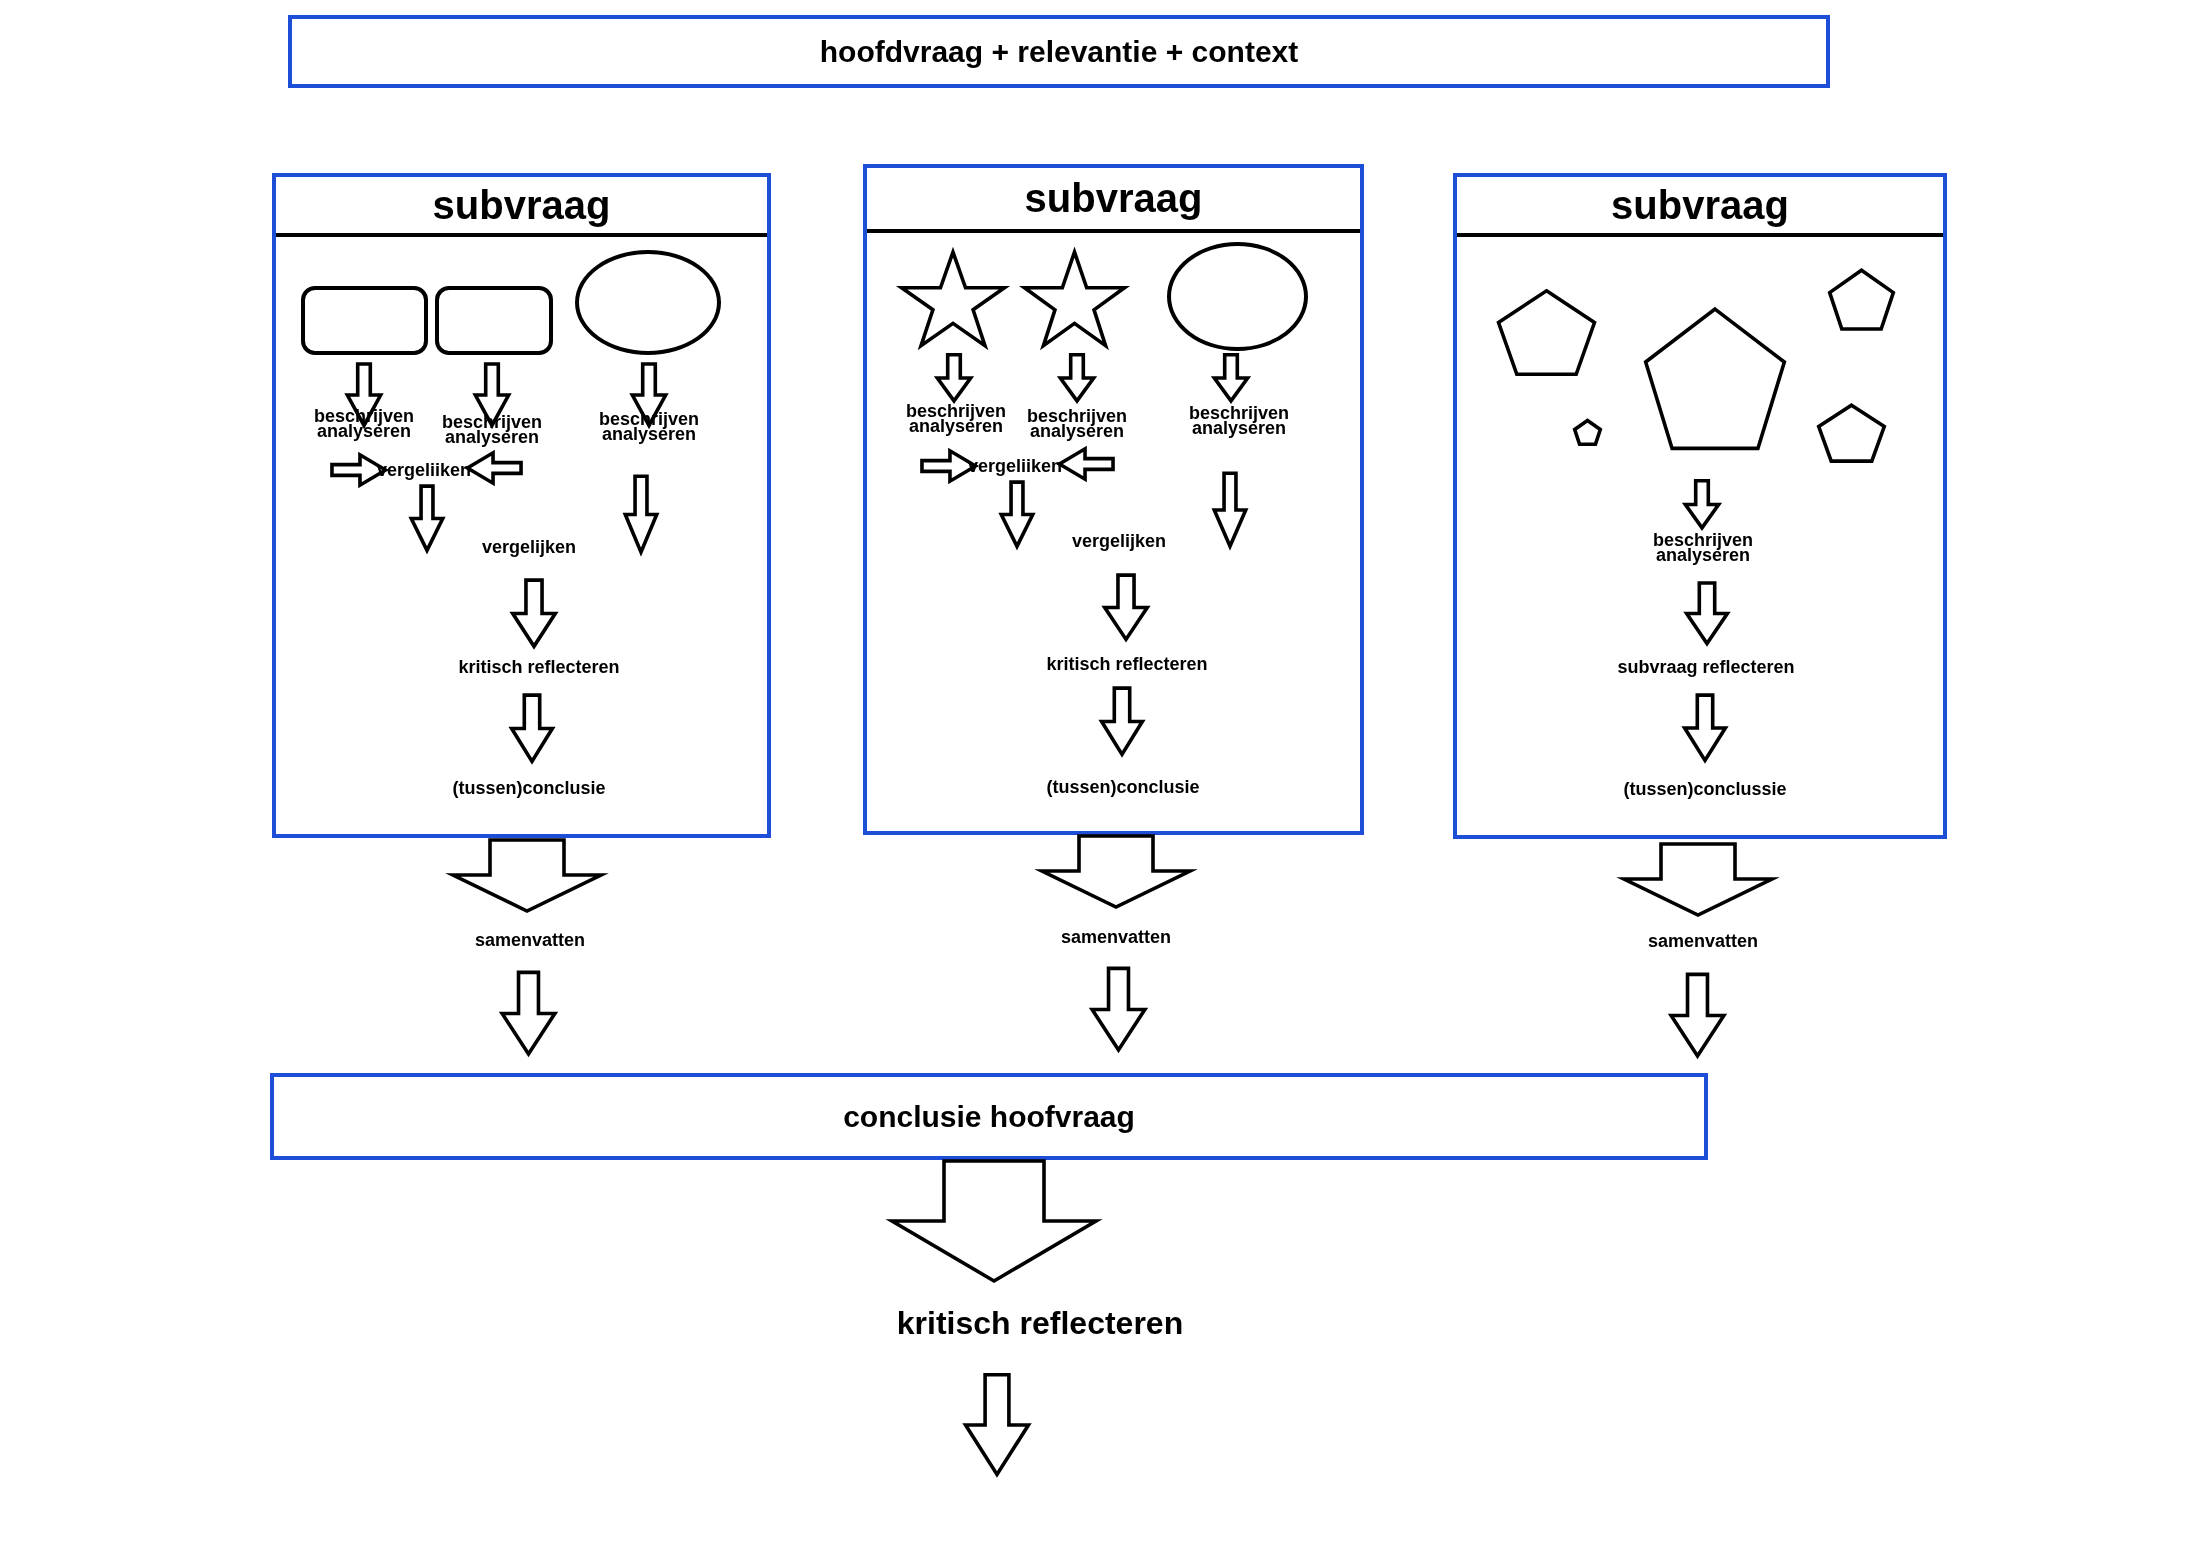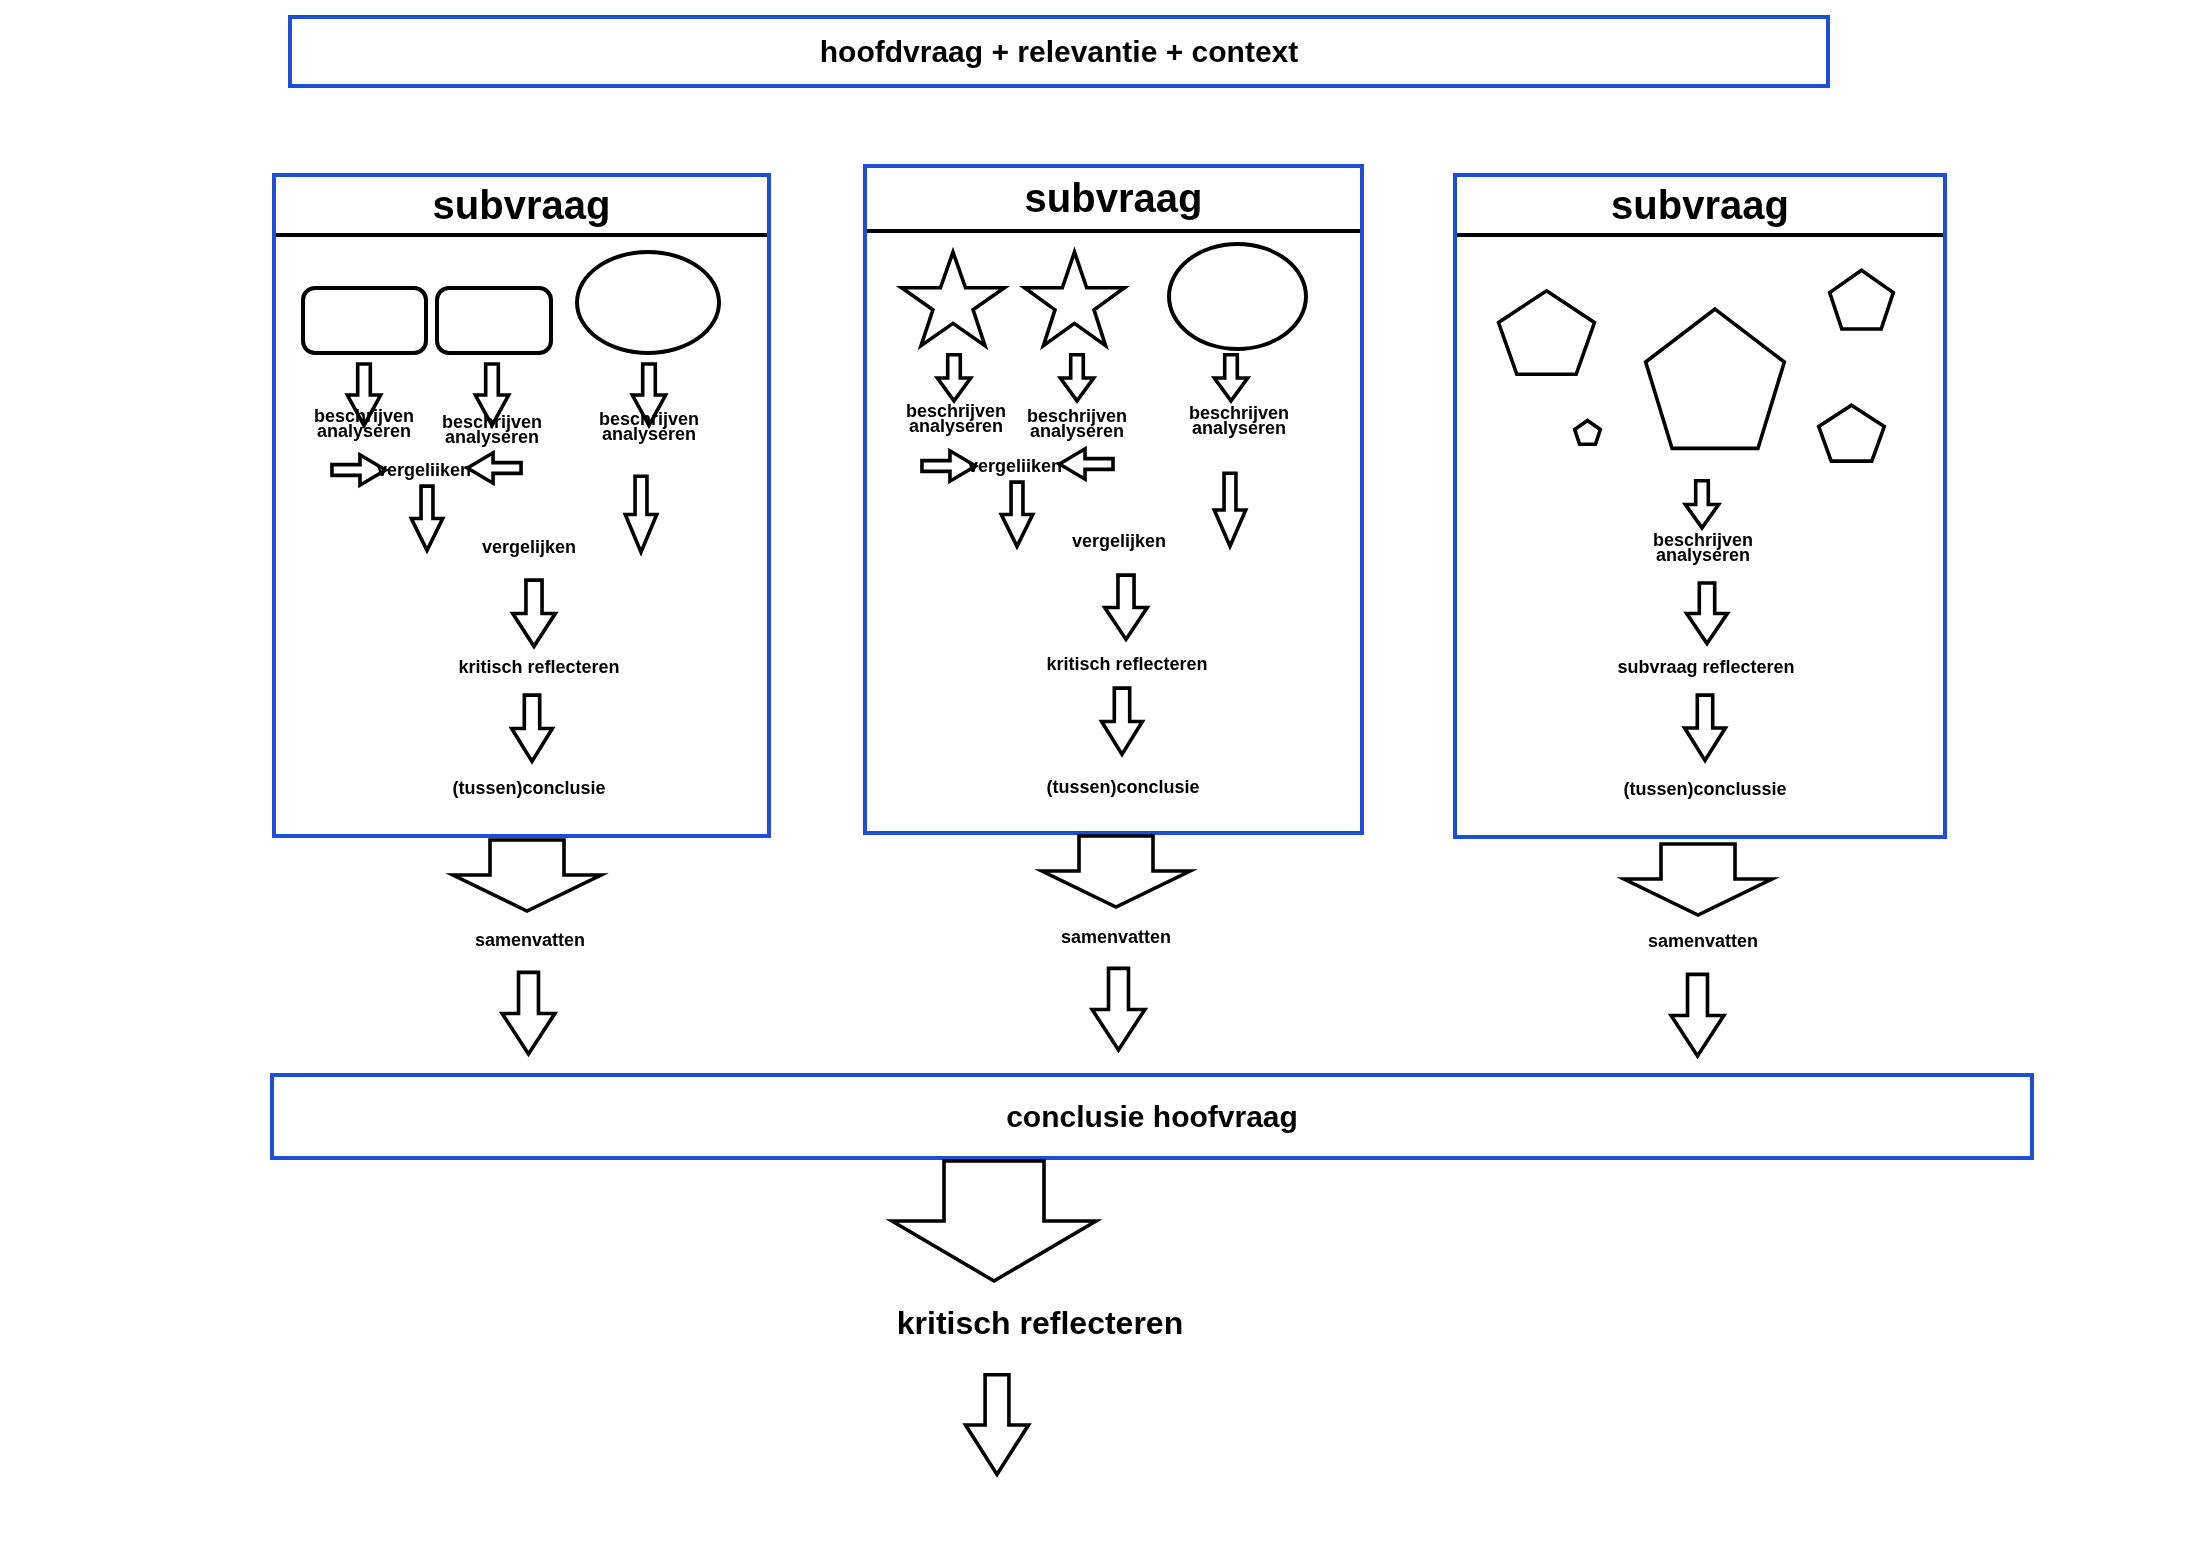--- a/index.html
+++ b/index.html
@@ -252,21 +252,21 @@
 <svg class="icon" style="left:1622px;top:843px;" width="152" height="74" viewBox="0 0 152 74" preserveAspectRatio="none">
     <path d="M39 1 H113 V36 H150 L76 72 L2 36 H39 Z"></path>
   </svg>
 <div class="lbl" style="left:1703px;top:941px;">
   <span>samenvatten</span>
 </div>
 <svg class="icon" style="left:1669px;top:973px;" width="57" height="85" viewBox="0 0 40 62" preserveAspectRatio="none">
     <path d="M13 1 H27 V31 H38.5 L20 60.5 L1.5 31 H13 Z"></path>
   </svg>
 
-<div class="box titlebox" style="left:270px;top:1073px;width:1764px;height:87px;">
+<div class="box titlebox" style="left:270px;top:1073px;width:1438px;height:87px;">
   <span>conclusie hoofvraag</span>
 </div>
 
 <svg class="icon" style="left:890px;top:1160px;" width="208" height="123" viewBox="0 0 208 123" preserveAspectRatio="none">
     <path d="M54 1 H154 V61 H206 L104 121 L2 61 H54 Z"></path>
   </svg>
 
 <div class="biglbl" style="left:1040px;top:1323px;">
   <span>kritisch reflecteren</span>
 </div>

